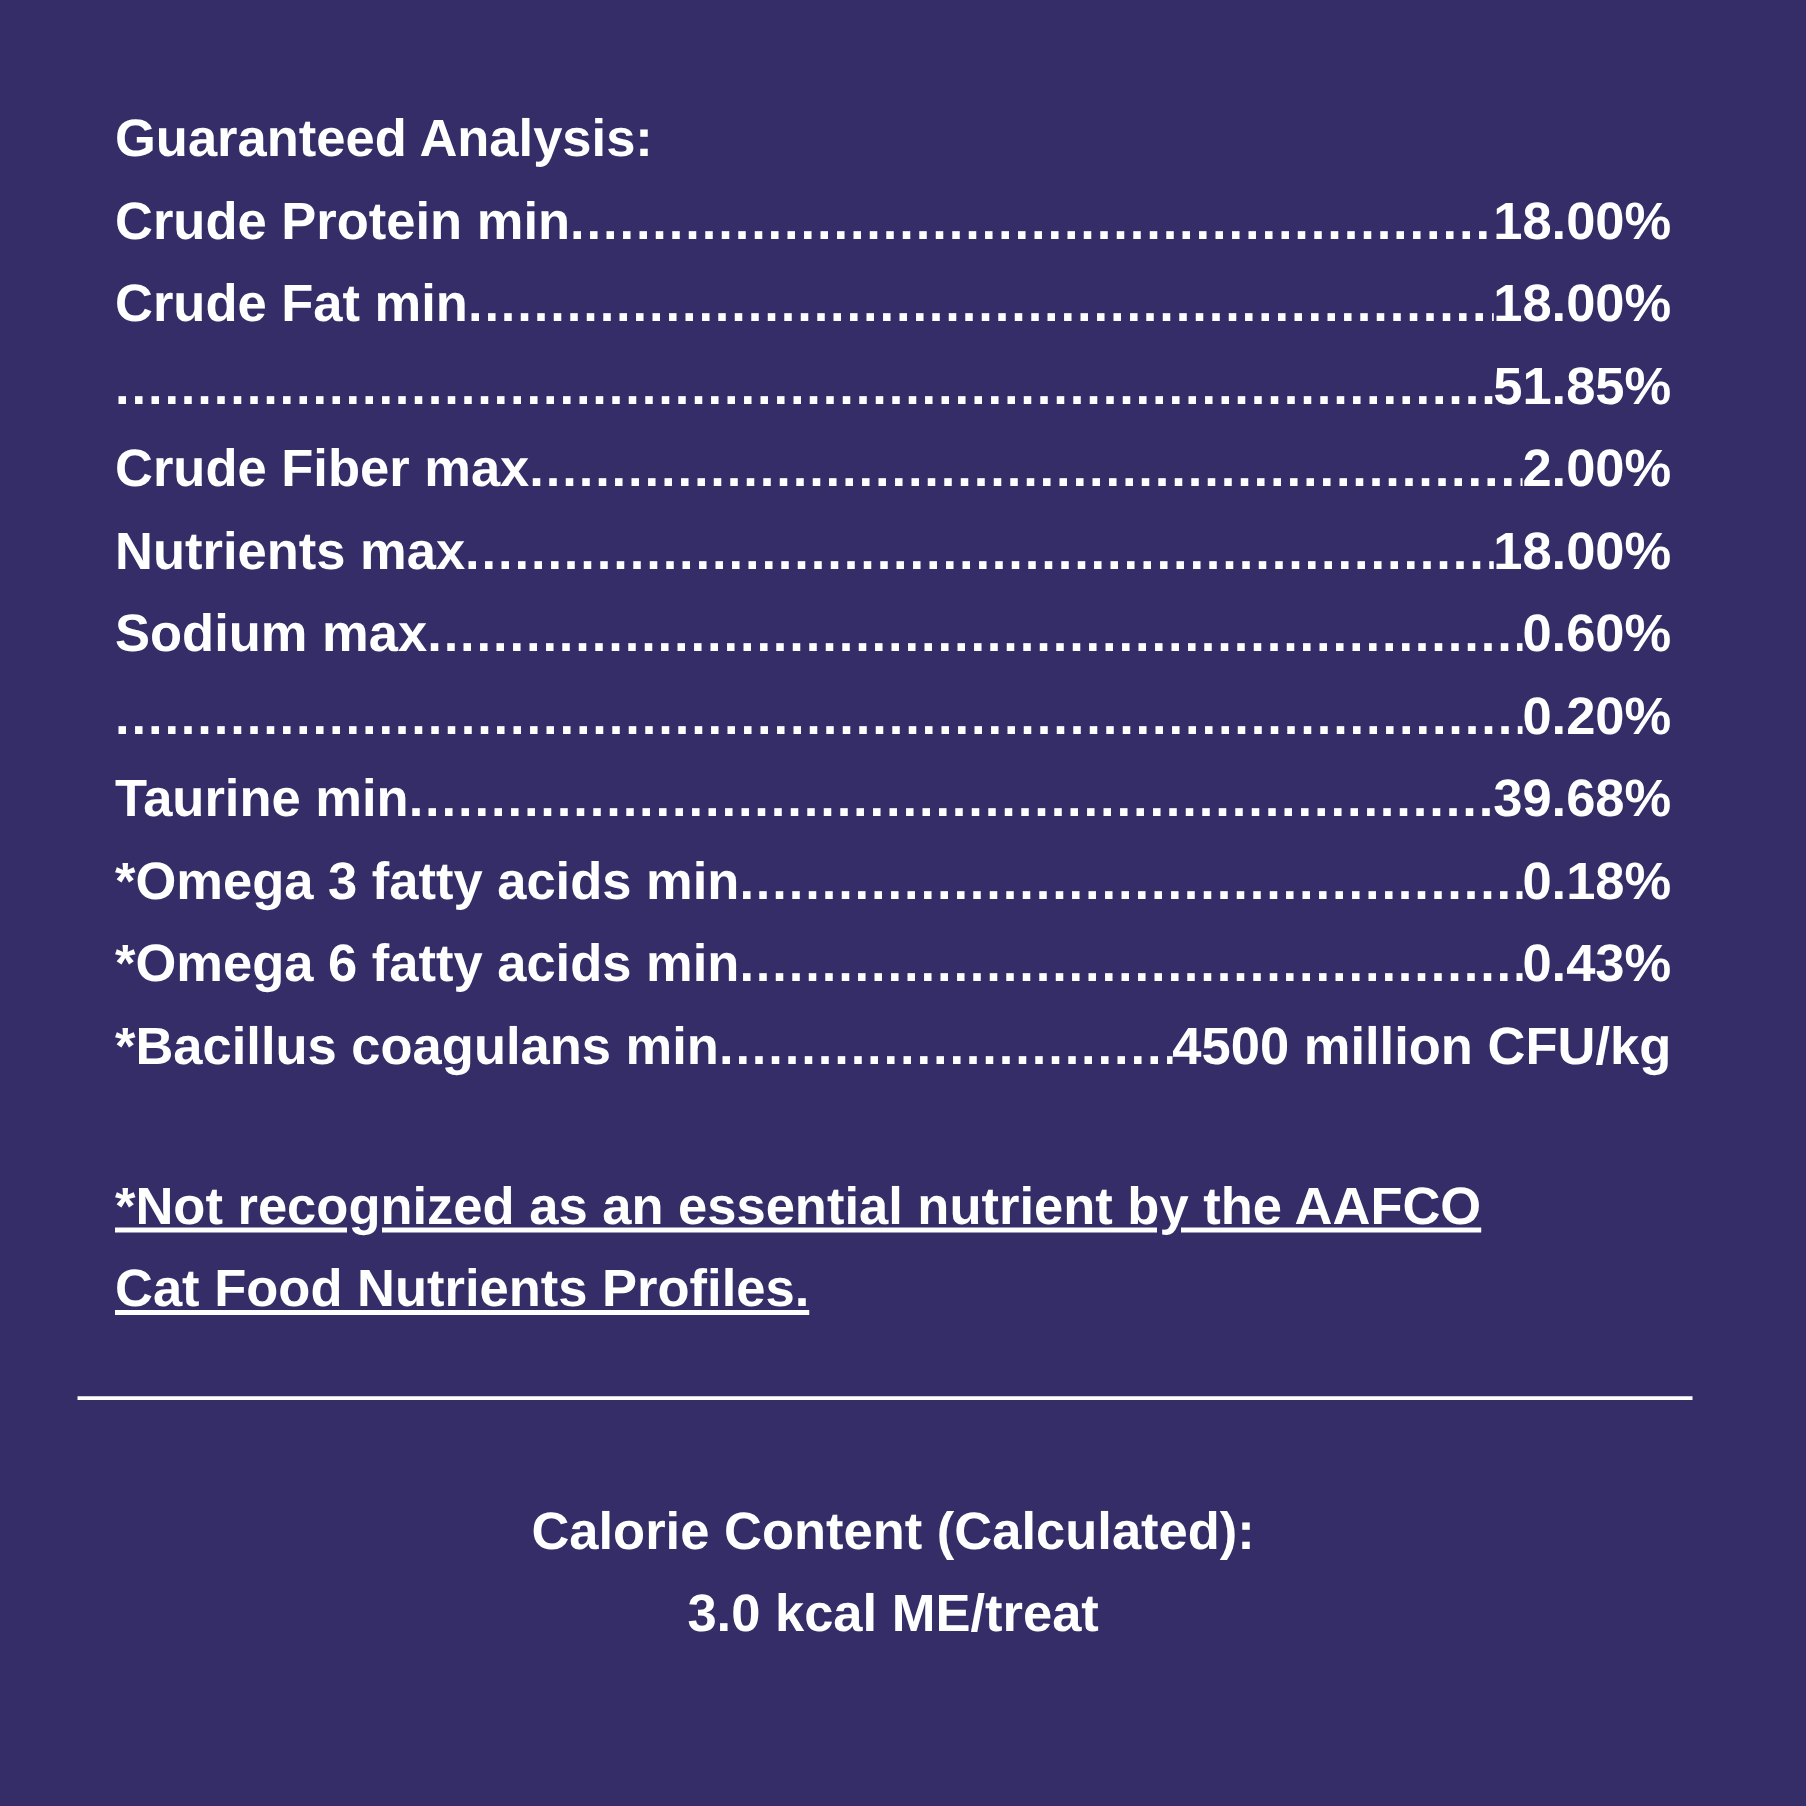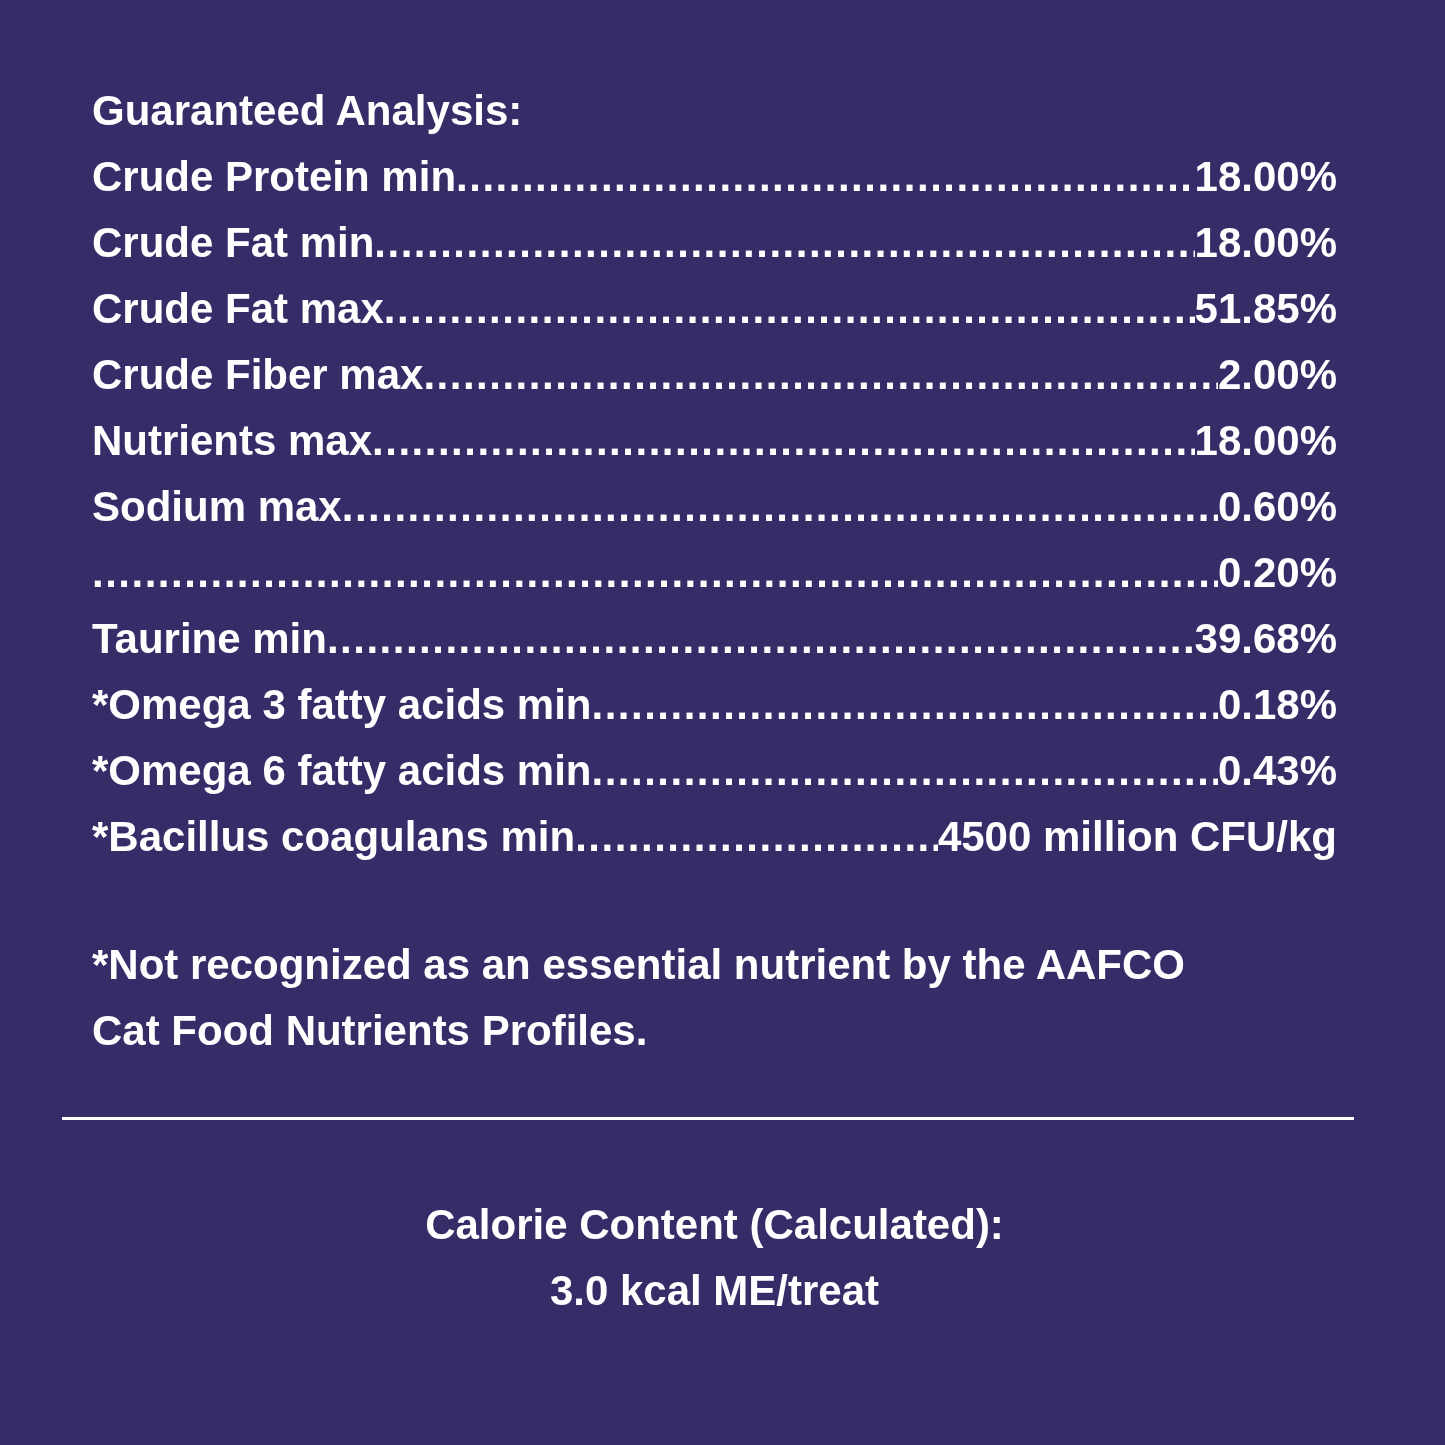--- a/index.html
+++ b/index.html
@@ -40,20 +40,21 @@
     overflow: hidden;
     white-space: nowrap;
     letter-spacing: 1.5px;
   }
   .ga-value {
     white-space: nowrap;
     flex: 0 0 auto;
   }
   .footnote {
     margin-top: 62px;
+    text-decoration: underline;
   }
   .footnote div {
     white-space: nowrap;
   }
   .divider {
     height: 3px;
     background: #FFFFFF;
     border: none;
     margin: 53px -17px 0 -30px;
   }
@@ -78,21 +79,20 @@
     <span class="ga-value">18.00%</span>
   </div>
 
   <div class="ga-row">
     <span class="ga-label">Crude Fat min</span>
     <span class="dots" aria-hidden="true">......................................................................................................................................................</span>
     <span class="ga-value">18.00%</span>
   </div>
 
   <div class="ga-row">
-    <span class="ga-label">Crude Fat max</span>
     <span class="dots" aria-hidden="true">......................................................................................................................................................</span>
     <span class="ga-value">51.85%</span>
   </div>
 
   <div class="ga-row">
     <span class="ga-label">Crude Fiber max</span>
     <span class="dots" aria-hidden="true">......................................................................................................................................................</span>
     <span class="ga-value">2.00%</span>
   </div>
 

